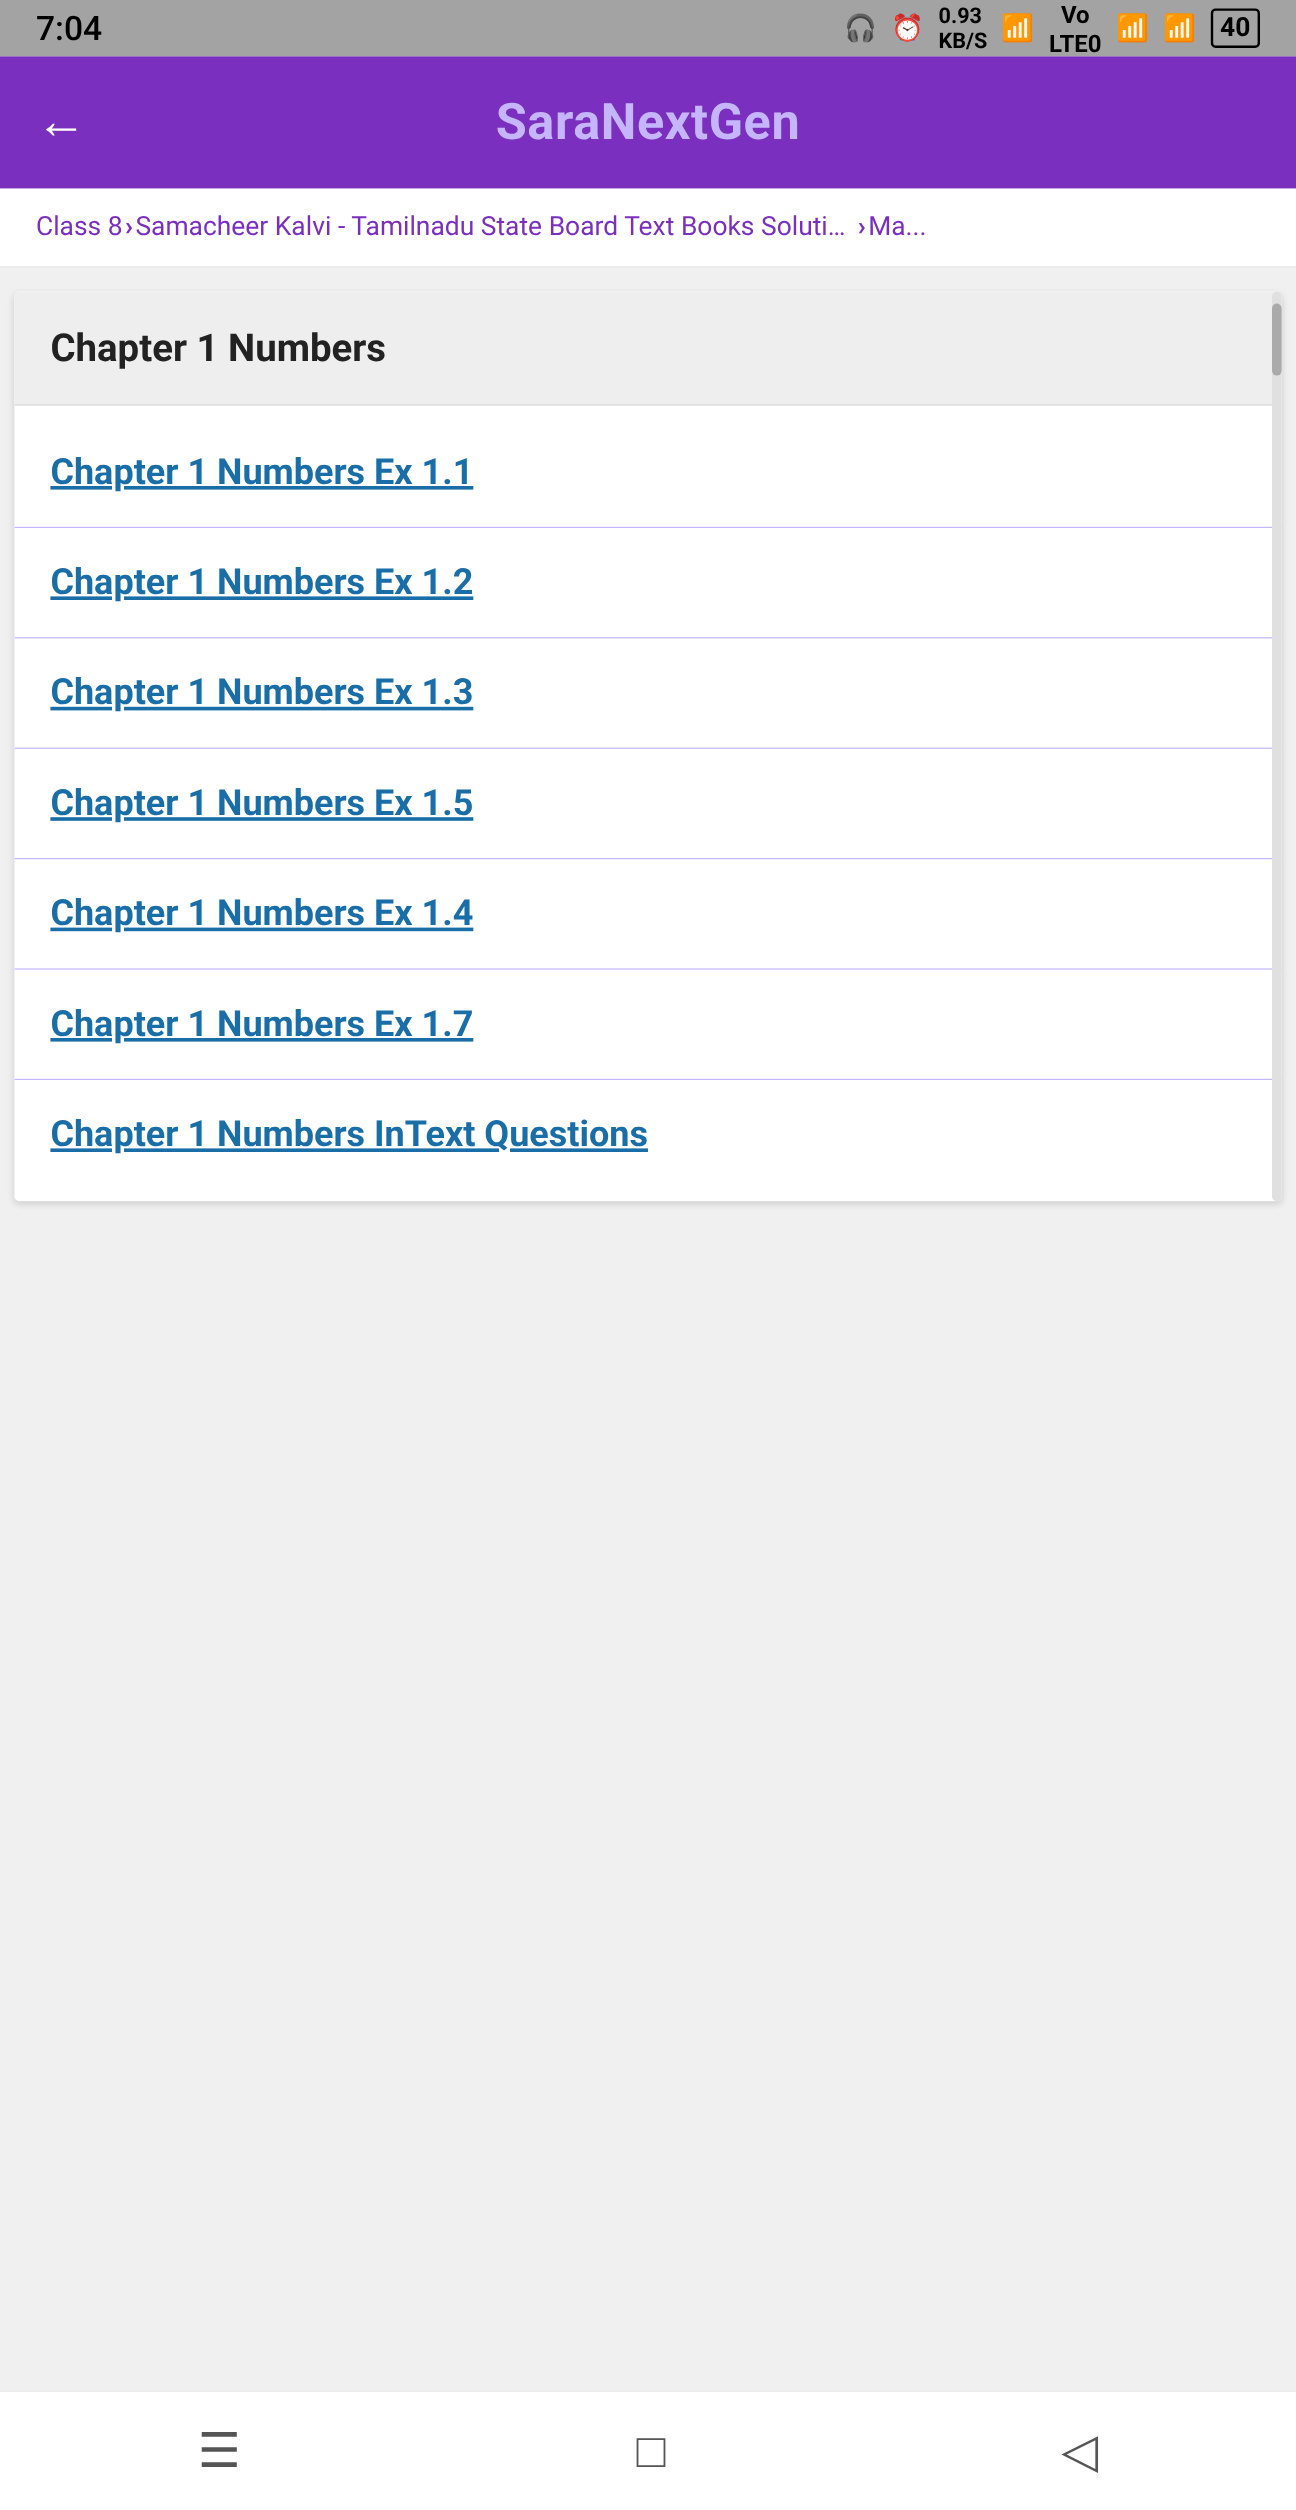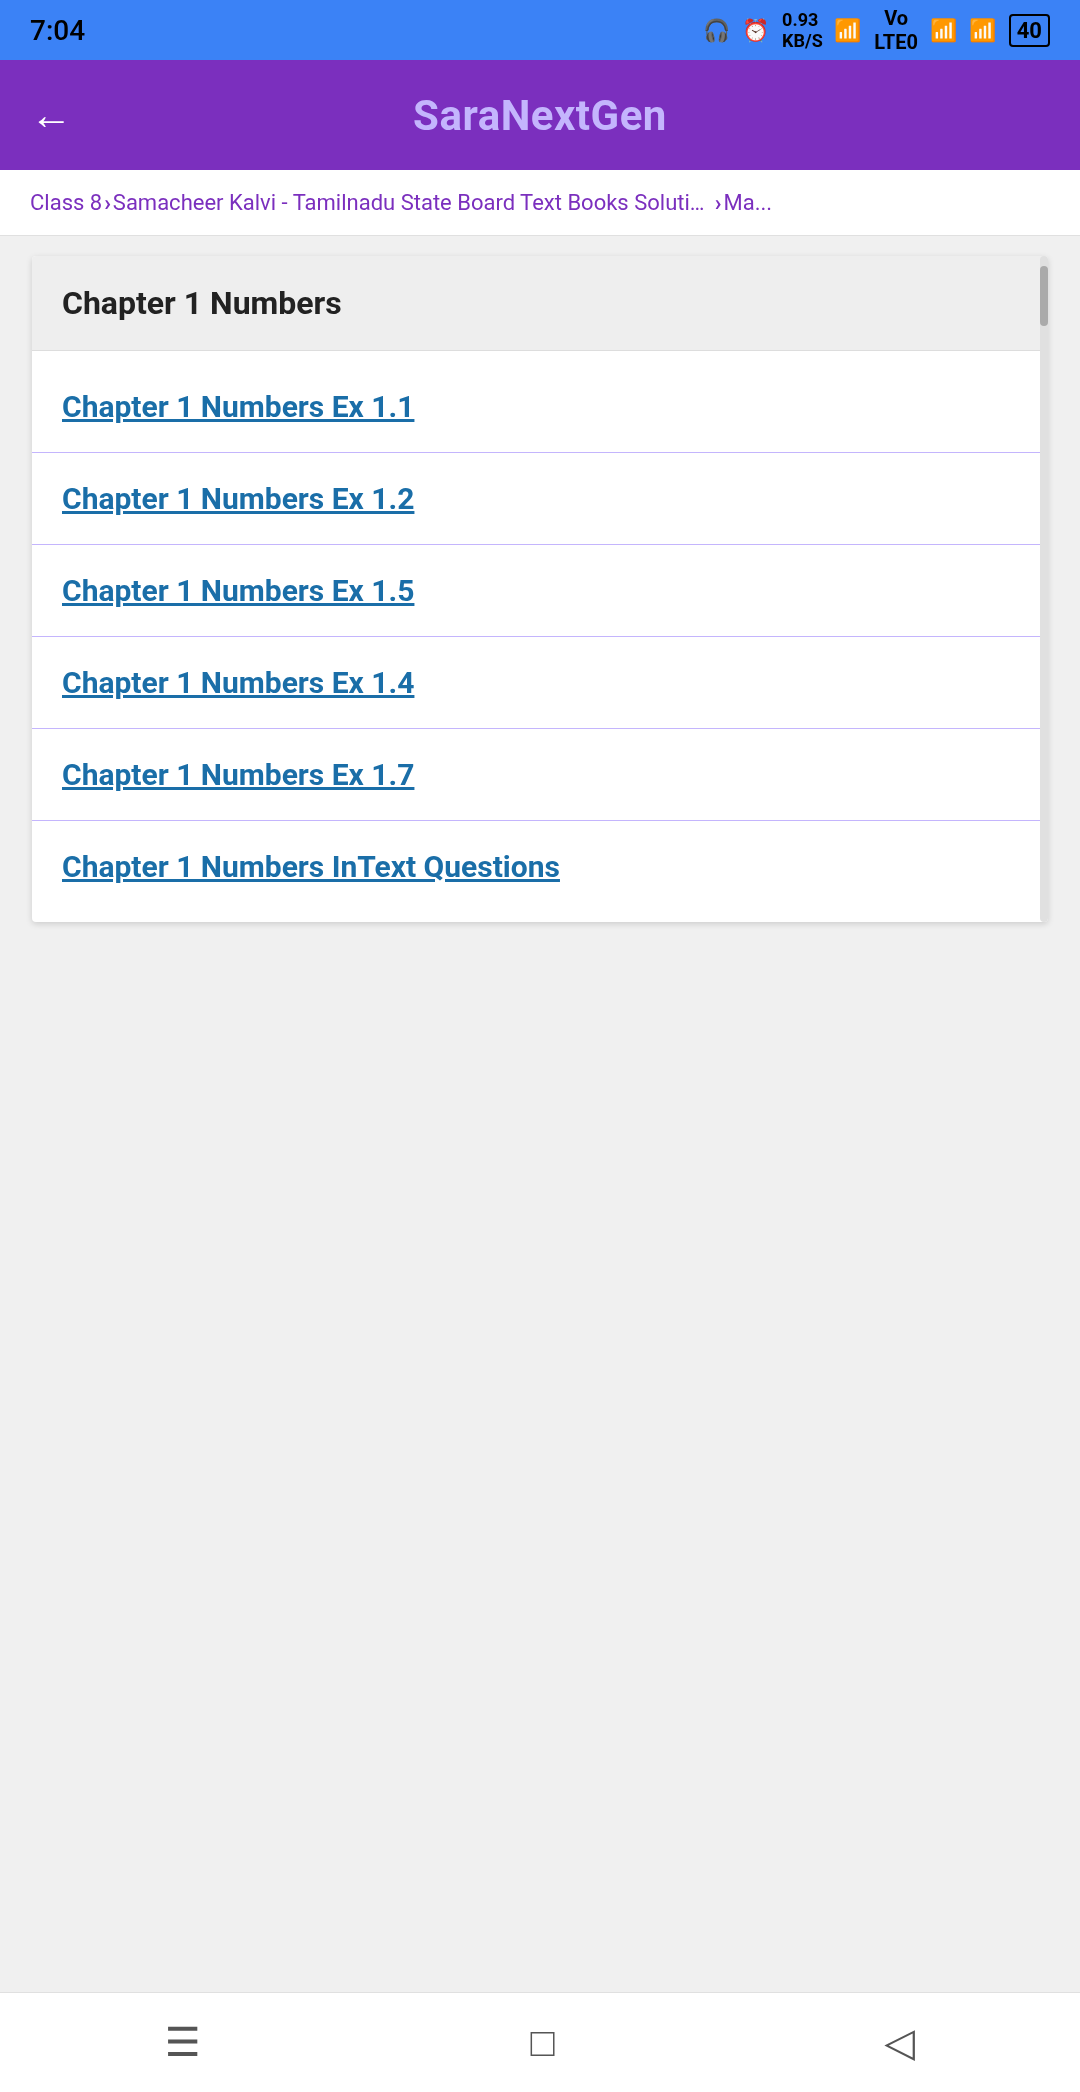--- a/index.html
+++ b/index.html
@@ -12,22 +12,22 @@
     body {
       width: 1080px;
       min-height: 2092px;
       background-color: #f0f0f0;
       font-family: 'Roboto', Arial, sans-serif;
       overflow-x: hidden;
     }
 
     
     .status-bar {
-      background-color: #3b82f6;
-      height: 60px;
+      background-color: #a3a3a3;
+      height: 47px;
       display: flex;
       align-items: center;
       justify-content: space-between;
       padding: 0 30px;
     }
 
     .status-time {
       font-size: 28px;
       font-weight: 500;
       color: #000;
@@ -102,21 +102,21 @@
 
     .breadcrumb-separator {
       color: #7B2FBE;
       font-size: 22px;
       font-weight: bold;
     }
 
     
     .main-content {
       background-color: #f0f0f0;
-      padding: 20px 32px;
+      padding: 20px 12px;
     }
 
     
     .chapter-card {
       background-color: #ffffff;
       border-radius: 4px;
       box-shadow: 0 2px 6px rgba(0,0,0,0.15);
       overflow: hidden;
     }
 
@@ -247,20 +247,23 @@
       <div class="chapter-items">
 
         <div class="chapter-item">
           <span class="chapter-item-link">Chapter 1 Numbers Ex 1.1</span>
         </div>
 
         <div class="chapter-item">
           <span class="chapter-item-link">Chapter 1 Numbers Ex 1.2</span>
         </div>
 
+        <div class="chapter-item">
+          <span class="chapter-item-link">Chapter 1 Numbers Ex 1.3</span>
+        </div>
 
 
         <div class="chapter-item">
           <span class="chapter-item-link">Chapter 1 Numbers Ex 1.5</span>
         </div>
 
         <div class="chapter-item">
           <span class="chapter-item-link">Chapter 1 Numbers Ex 1.4</span>
         </div>
 

